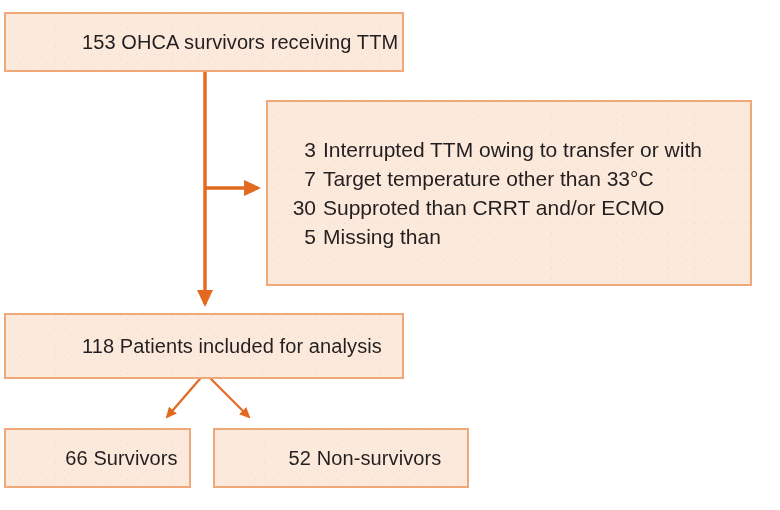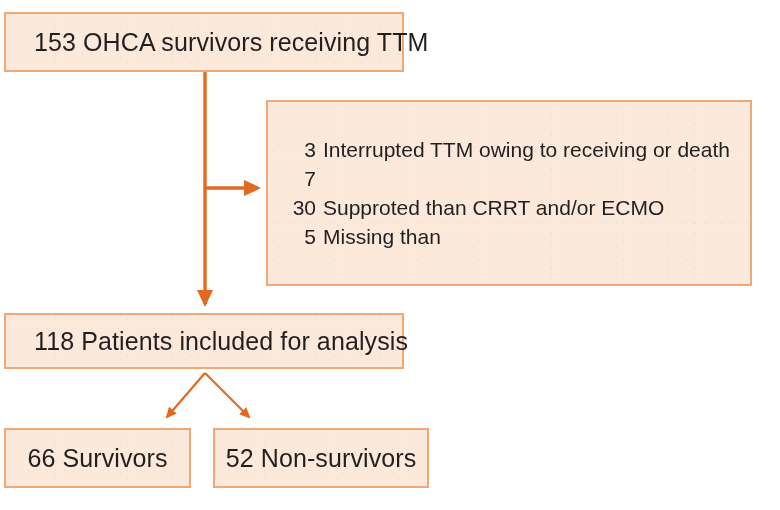--- a/index.html
+++ b/index.html
@@ -43,43 +43,44 @@
     background-position: 0 0, 4px 6px;
     opacity: 0.75;
   }
   .box > * { position: relative; z-index: 1; }
 
   #box-enrolled {
     left: 4px; top: 12px; width: 400px; height: 60px;
     padding-left: 28px;
   }
   #box-included {
-    left: 4px; top: 313px; width: 400px; height: 56px;
+    left: 4px; top: 313px; width: 400px; height: 66px;
     padding-left: 28px;
   }
   #box-survivors {
     left: 4px; top: 428px; width: 187px; height: 60px;
     justify-content: center;
   }
   #box-nonsurvivors {
-    left: 213px; top: 428px; width: 216px; height: 60px;
+    left: 213px; top: 428px; width: 256px; height: 60px;
     justify-content: center;
   }
   #box-excluded {
     left: 266px; top: 100px; width: 486px; height: 186px;
     flex-direction: column;
     justify-content: center;
     align-items: flex-start;
     padding-left: 14px;
   }
 
   .box-label {
-    font-size: 25px;
+    font-size: 20px;
     letter-spacing: 0.1px;
     white-space: nowrap;
+    margin-left: 48px;
   }
 
   .excl-list {
     display: flex;
     flex-direction: column;
     gap: 5px;
     width: 100%;
   }
   .excl-row {
     display: flex;
@@ -127,24 +128,25 @@
   </svg>
 
   <div class="box" id="box-enrolled">
     <span class="box-label">153 OHCA survivors receiving TTM</span>
   </div>
 
   <div class="box" id="box-excluded">
     <div class="excl-list">
       <div class="excl-row">
         <span class="excl-count">3</span>
-        <span class="excl-text">Interrupted TTM owing to receiving or death</span>
+        <span class="excl-text">Interrupted TTM owing to transfer or with</span>
       </div>
       <div class="excl-row">
         <span class="excl-count">7</span>
+        <span class="excl-text">Target temperature other than 33°C</span>
       </div>
       <div class="excl-row">
         <span class="excl-count">30</span>
         <span class="excl-text">Supproted than CRRT and/or ECMO</span>
       </div>
       <div class="excl-row">
         <span class="excl-count">5</span>
         <span class="excl-text">Missing than</span>
       </div>
     </div>

